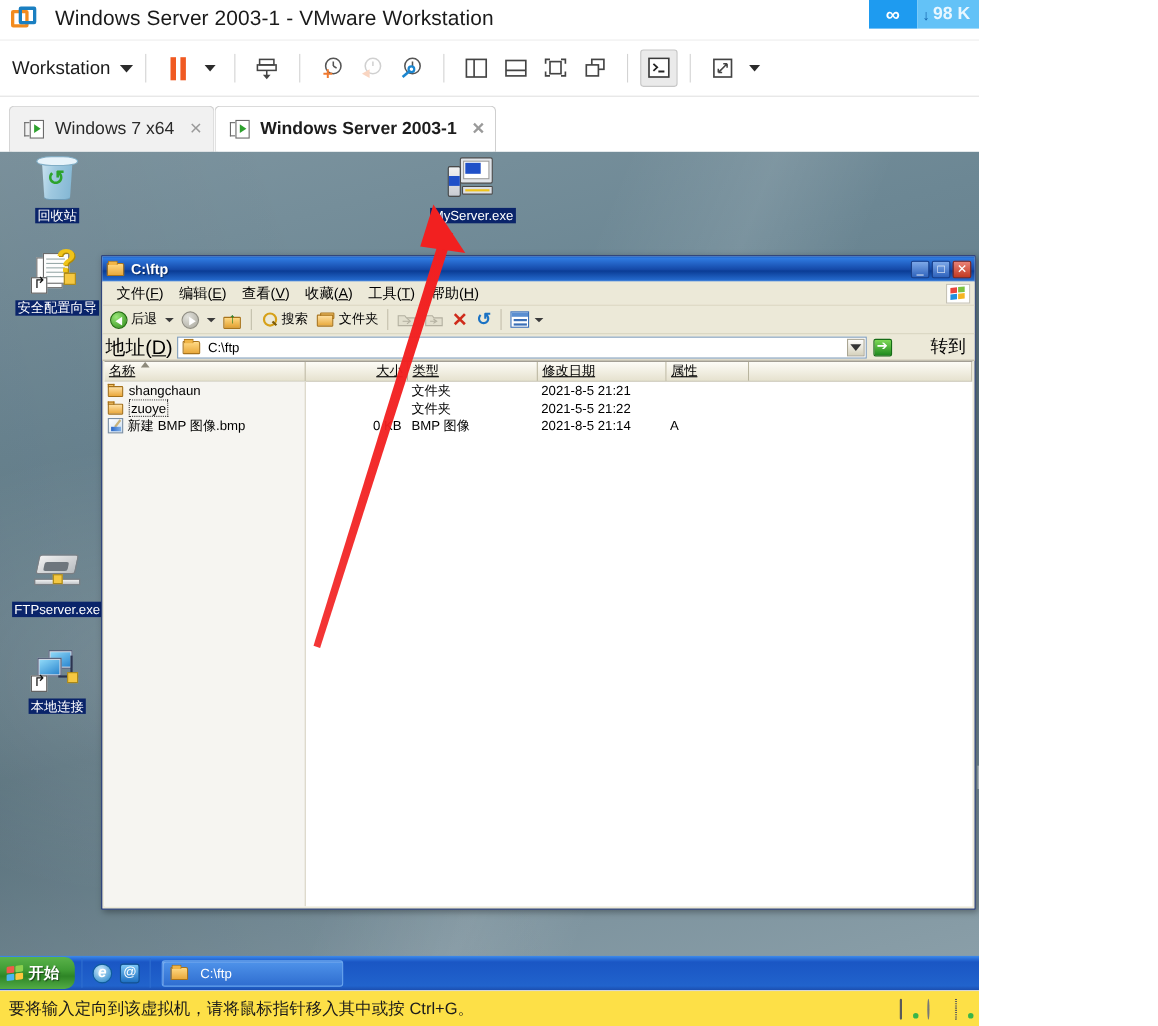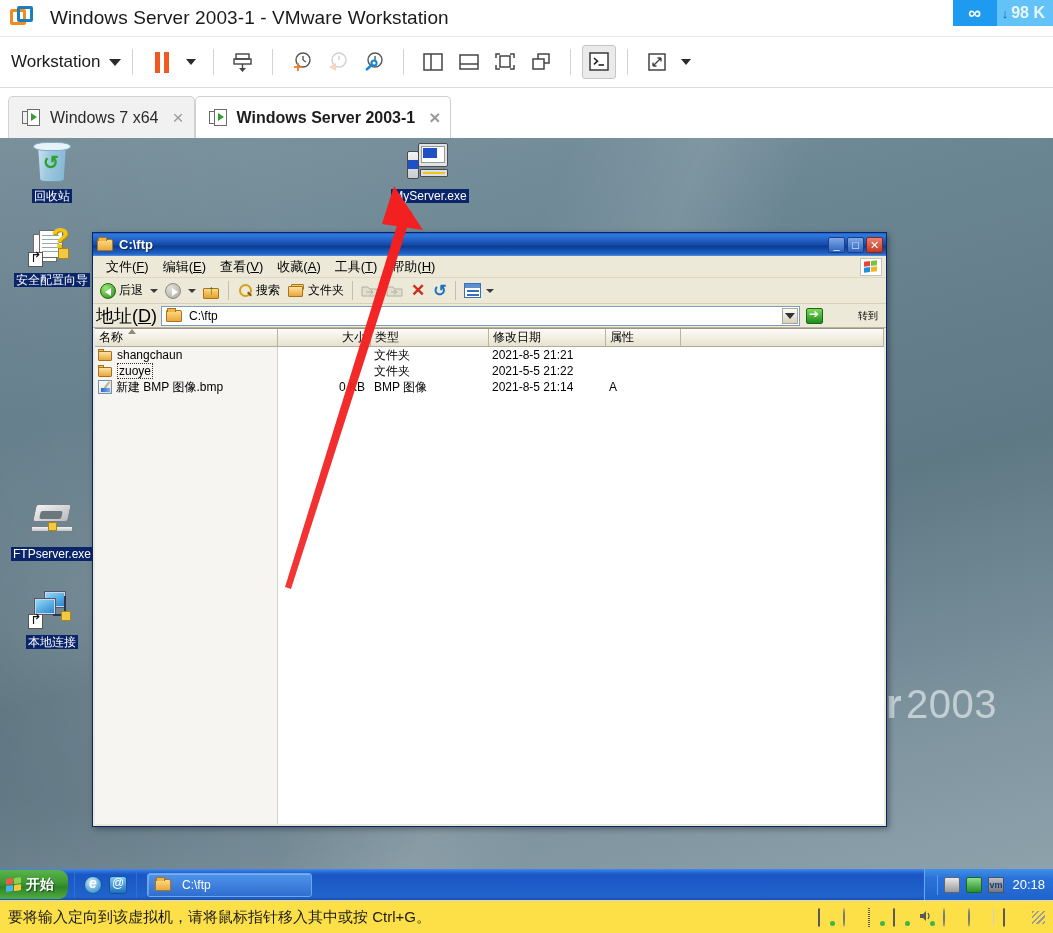--- a/index.html
+++ b/index.html
@@ -5,21 +5,21 @@
   * { box-sizing: border-box; }
   html, body {
     margin: 0; padding: 0;
     width: 1053px; height: 933px;
     overflow: hidden;
     font-family: "Liberation Sans", sans-serif;
     background: #fff;
   }
   #app {
     position: relative;
-    width: 1053px; height: 933px;
+    width: 890px; height: 933px;
     background: #ffffff;
     overflow: hidden;
     padding-left: 32px;
   }
 
   
   .vm-titlebar {
     position: absolute; left: 0; top: 0; width: 1053px; height: 37px;
     background: #ffffff;
     border-bottom: 1px solid #e8e8e8;
@@ -473,37 +473,37 @@
   .goto-btn {
     display: flex; align-items: center; gap: 3px; padding: 0 5px 0 2px; height: 20px;
   }
   .goto-arrow {
     width: 17px; height: 16px; background: linear-gradient(#7ed957,#1f8a1f);
     border: 1px solid #156b15; border-radius: 2px; position: relative; flex: none;
   }
   .goto-arrow::after {
     content: "➔"; position: absolute; left: 2px; top: -2px; color: #fff; font-size: 12px;
   }
-  .goto-label { font-size: 10px; color: #000; white-space: nowrap; margin-left: 32px; }
+  .goto-label { font-size: 16px; color: #000; white-space: nowrap; margin-left: 32px; }
 
   
   .exp-body {
     flex: 1; background: #fff; display: flex; flex-direction: column;
     border-top: 1px solid #99958a; margin: 0 2px 2px 2px; position: relative;
     overflow: hidden;
   }
   .lv-header {
     height: 18px; flex: none; display: flex; background: #ece9d8;
     border-bottom: 1px solid #b0ac98;
   }
   .lv-th {
     border-right: 1px solid #b8b49e;
     background: linear-gradient(#fdfcf7,#e6e2cf);
     font-size: 12px; color: #000; display: flex; align-items: flex-start;
-    padding: 0 4px; position: relative; white-space: nowrap;
+    padding: 0 4px; position: relative; white-space: nowrap; text-decoration: underline;
   }
   .lv-th.right { justify-content: flex-end; }
   .sort-arrow {
     margin-left: 5px; width: 0; height: 0;
     border-left: 4px solid transparent; border-right: 4px solid transparent;
     border-bottom: 5px solid #8d8a7c;
   }
   .lv-rows { position: relative; flex: 1; background: #fff; }
   .lv-leftpane {
     position: absolute; left: 0; top: 0; width: 183px; height: 100%;

